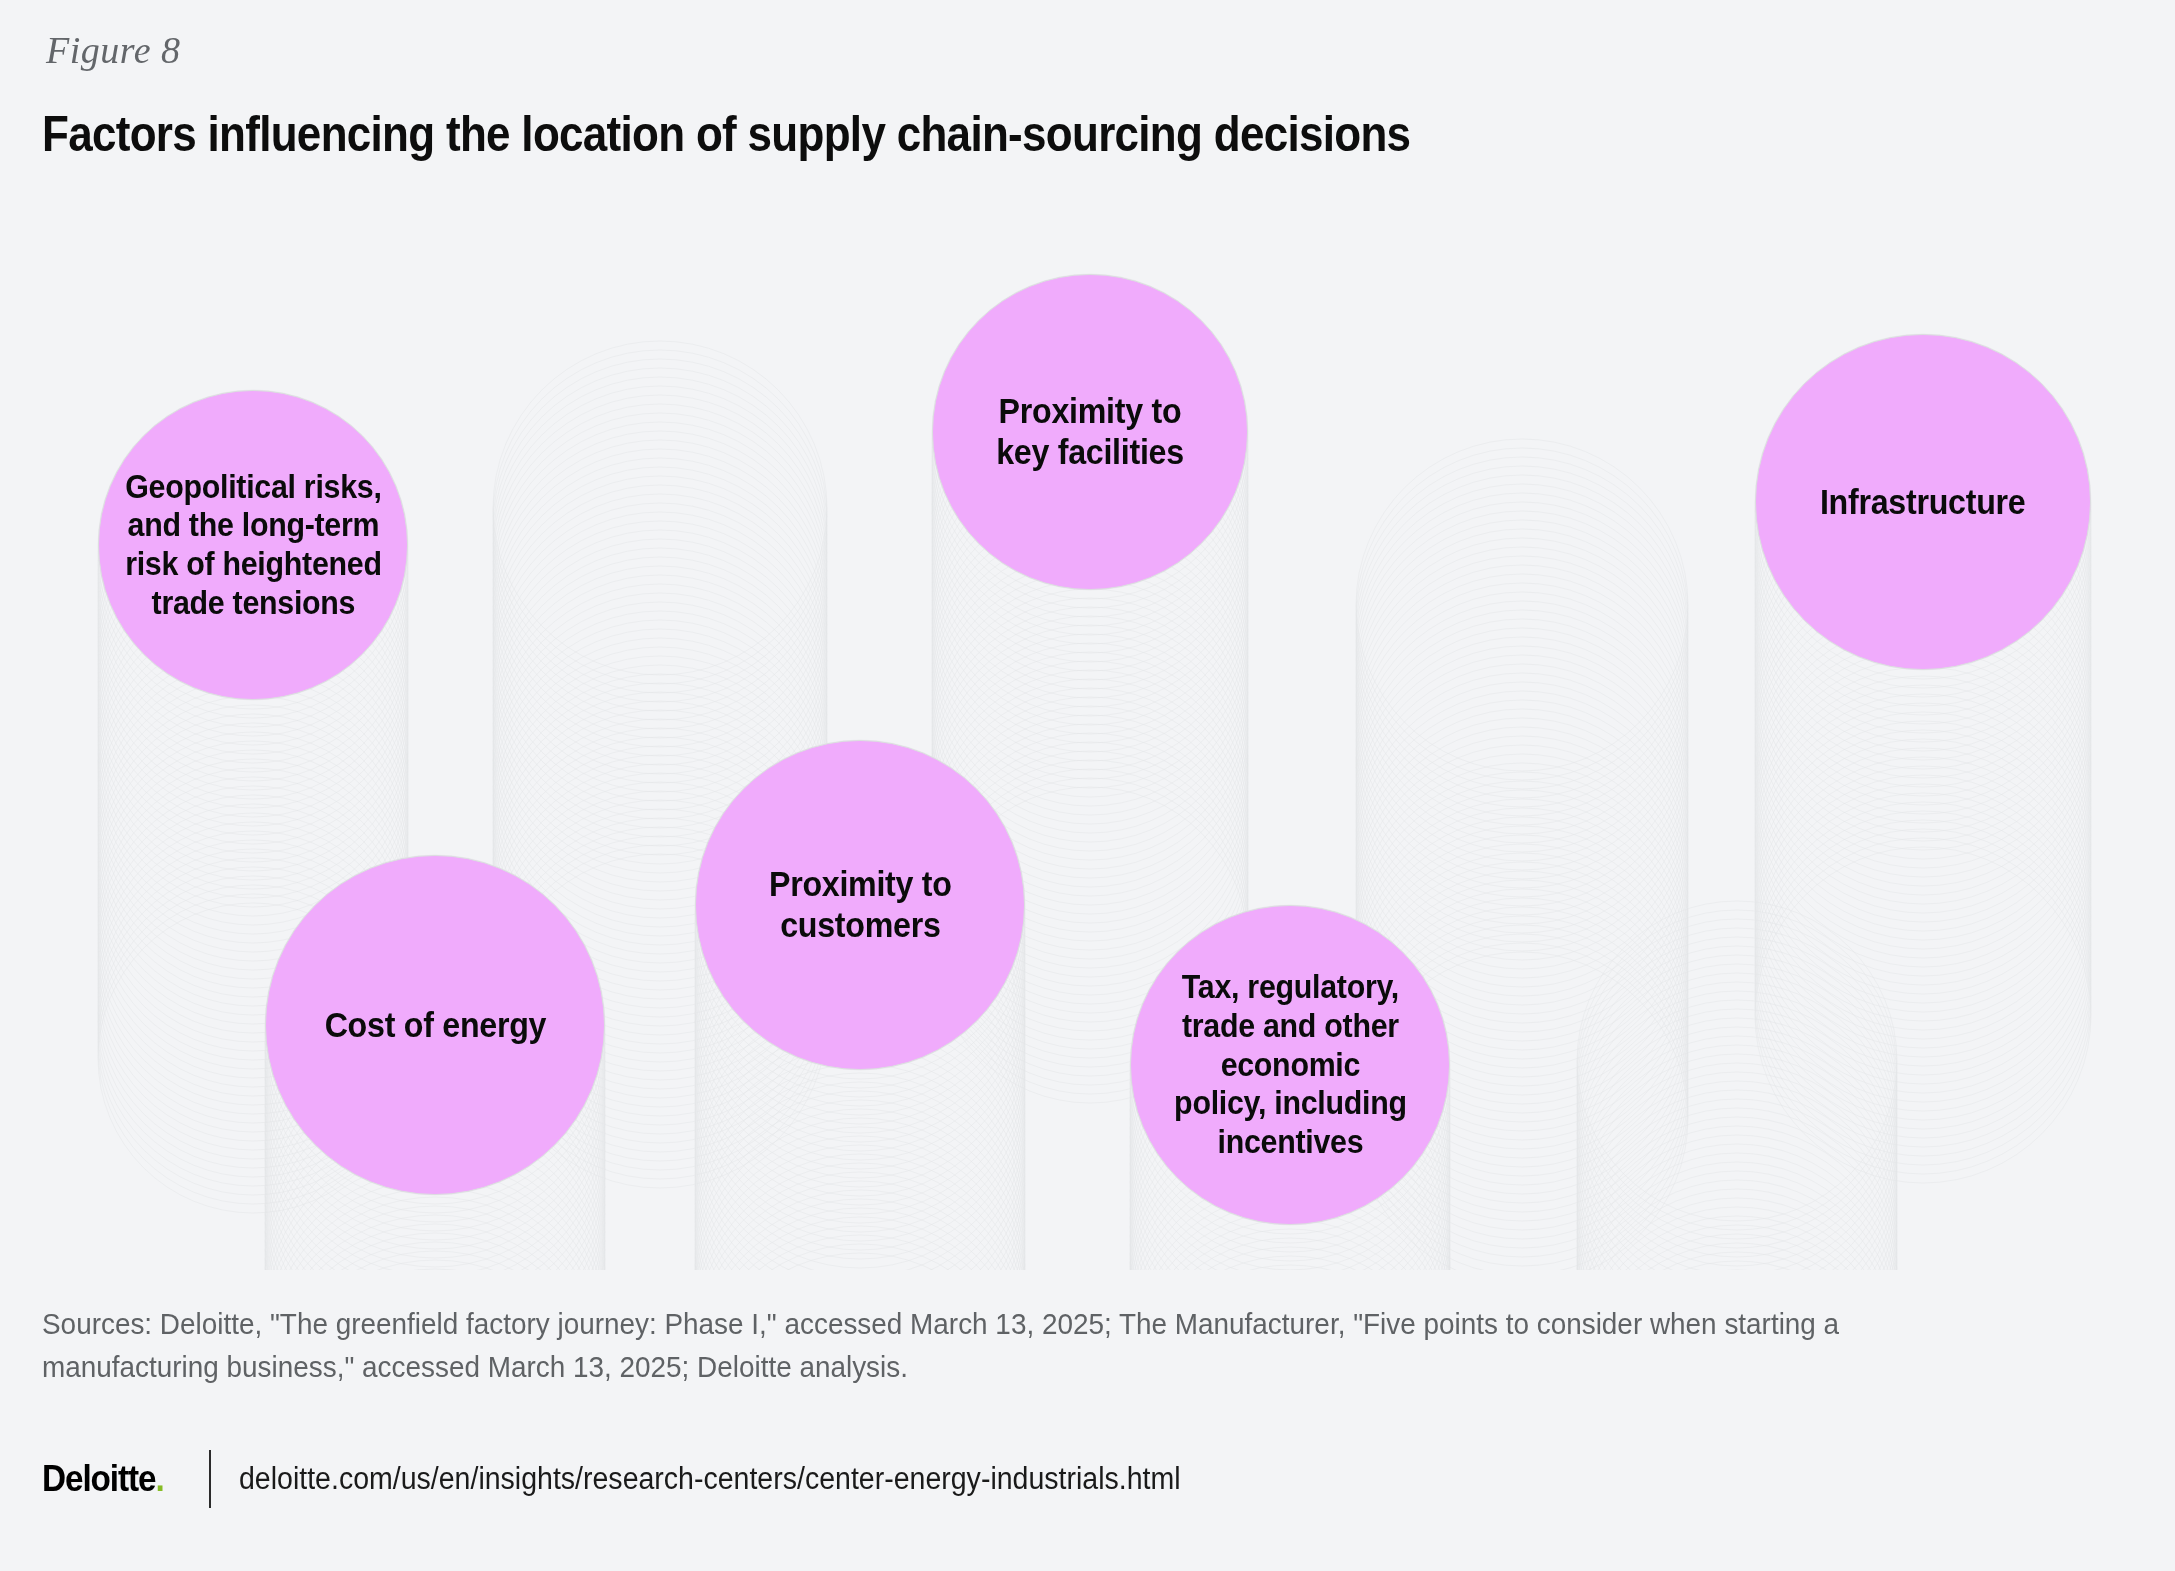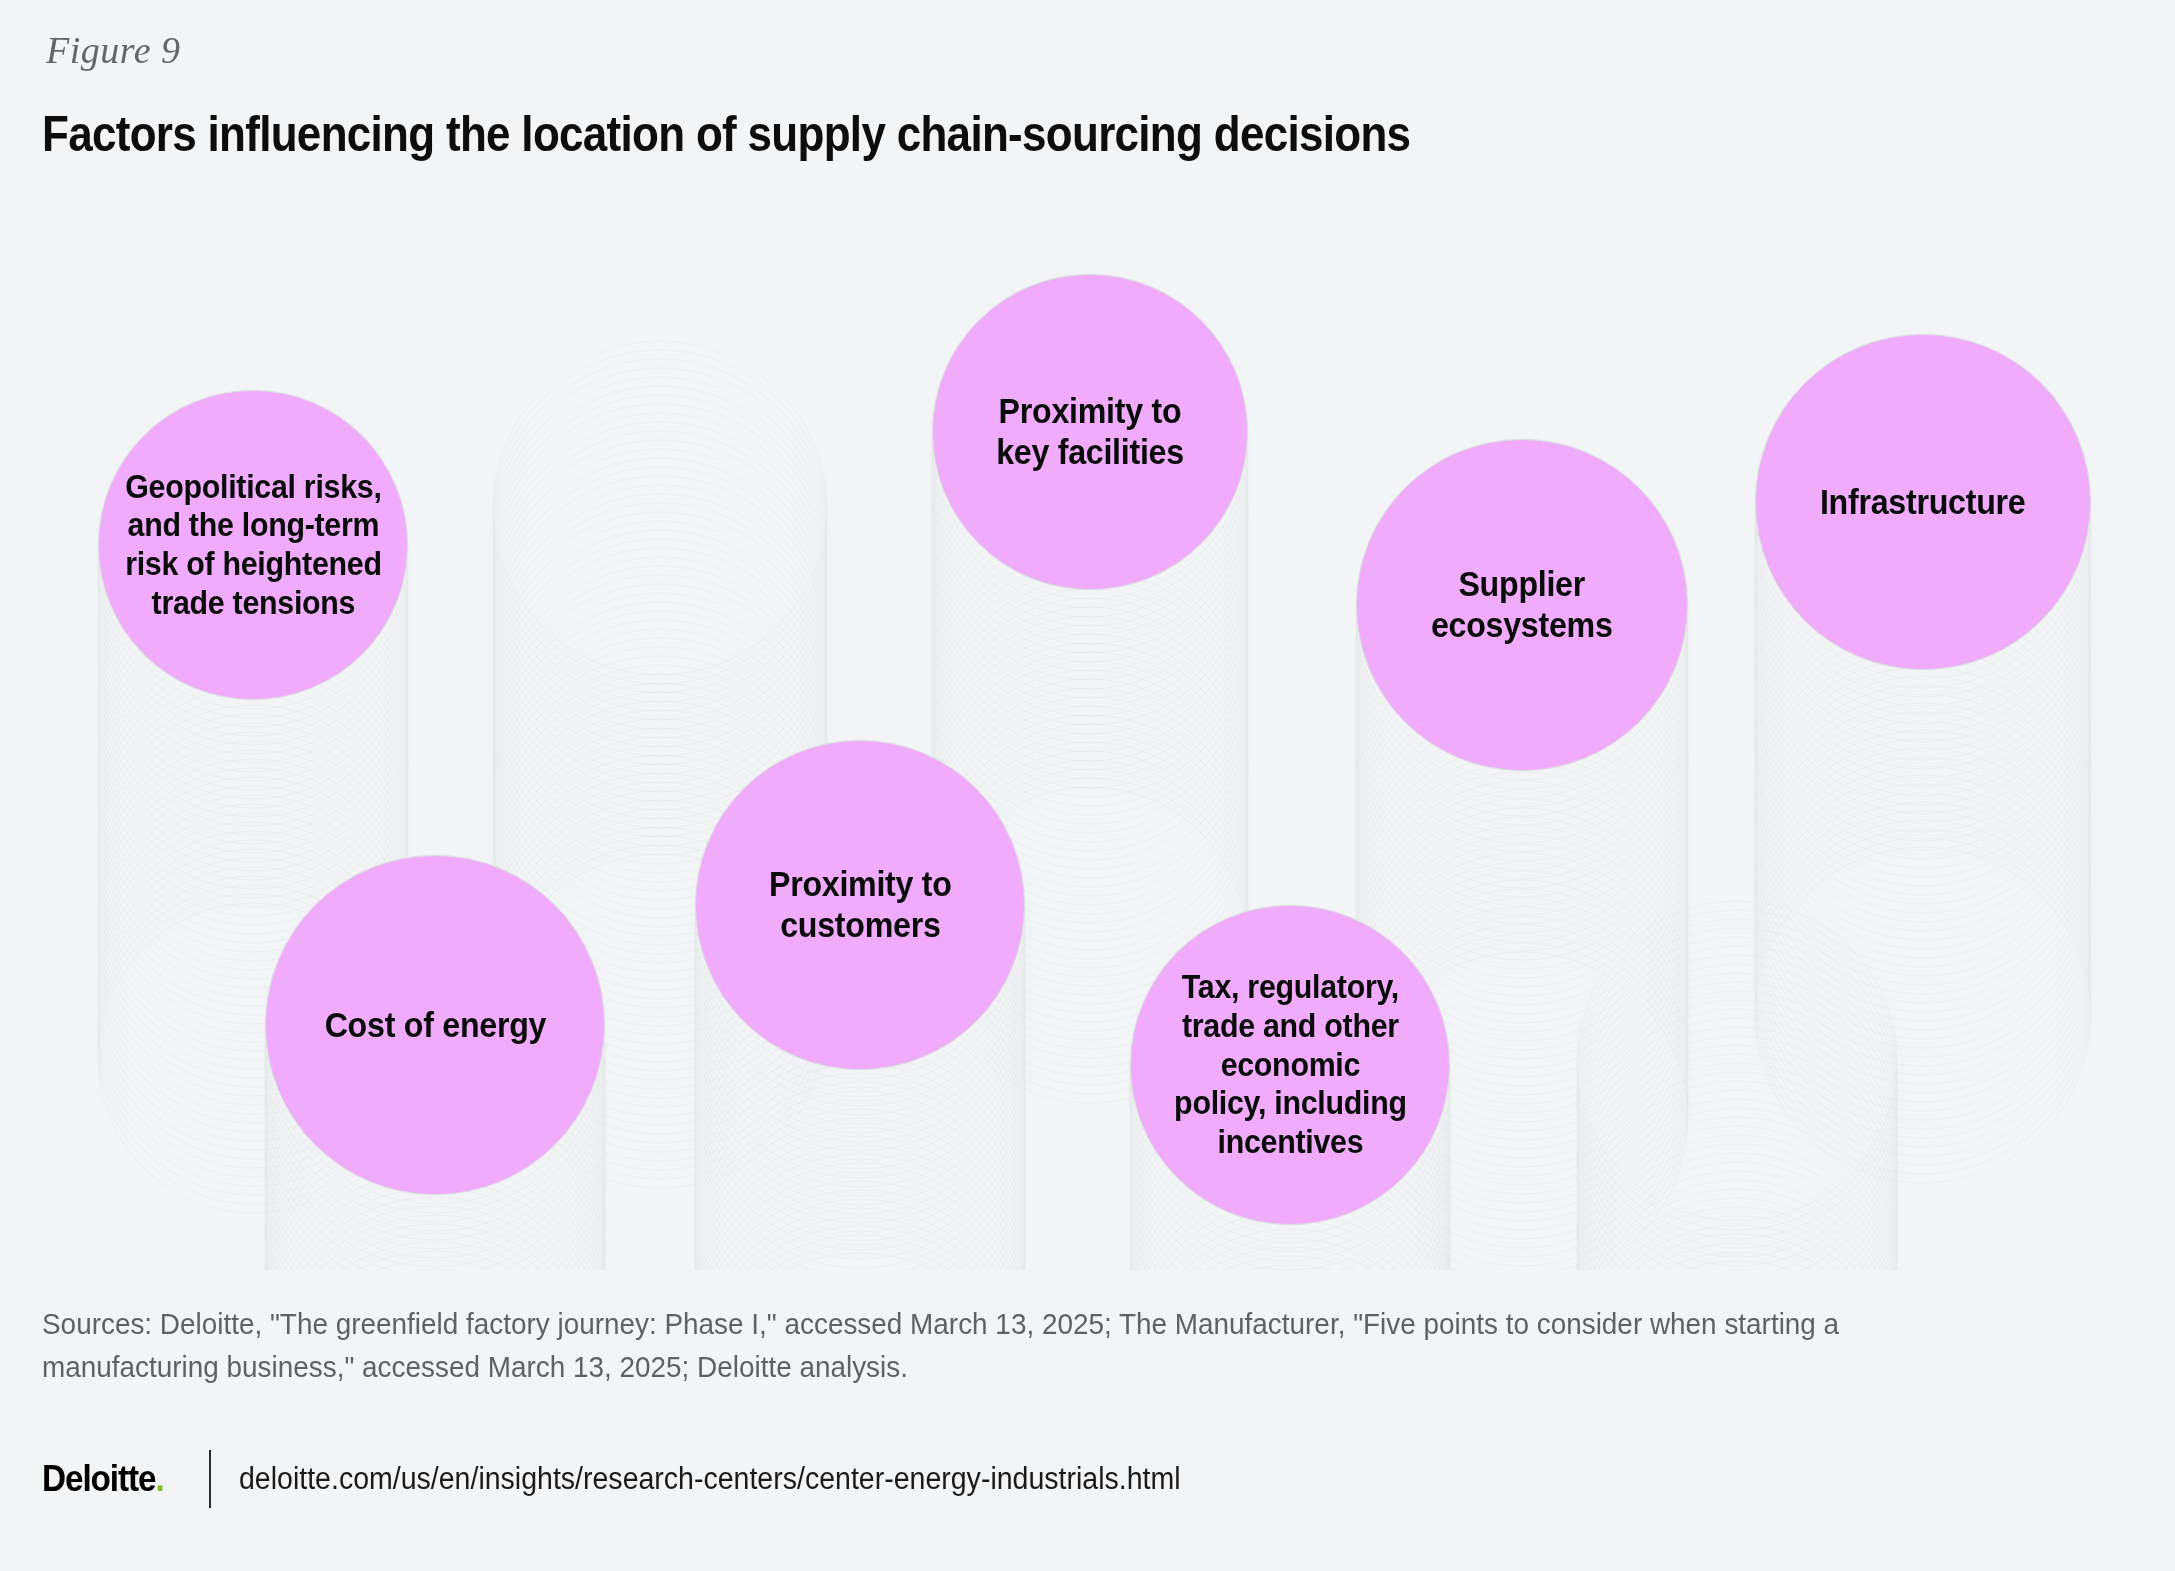--- a/index.html
+++ b/index.html
@@ -134,21 +134,21 @@
     transform: scaleX(0.92);
     transform-origin: left center;
     white-space: nowrap;
   }
 </style>
 </head>
 <body>
 
 <div id="page">
 
-  <div class="figure-label">Figure 9</div>
+  <div class="figure-label">Figure 8</div>
 
   <div class="figure-title">Factors influencing the location of supply chain-sourcing decisions</div>
 
   <div id="bubble-canvas">
     <svg class="mesh" viewBox="0 0 2175 1095" preserveAspectRatio="none" aria-hidden="true">
       <defs>
         <clipPath id="meshclip">
             <rect x="0" y="0" width="2175" height="1095"></rect>
           </clipPath>
       </defs>
@@ -680,24 +680,20 @@
   <div class="bubble" style="left: 98px; top: 215px; width: 310px; height: 310px;">
         <div class="bubble-label" style="font-size: 33px;">Geopolitical risks,
 and the long-term
 risk of heightened
 trade tensions</div>
       </div>
       <div class="bubble" style="left: 932px; top: 99px; width: 316px; height: 316px;">
         <div class="bubble-label" style="font-size: 35px;">Proximity to
 key facilities</div>
       </div>
-      <div class="bubble" style="left: 1356px; top: 264px; width: 332px; height: 332px;">
-        <div class="bubble-label" style="font-size: 35px;">Supplier
-ecosystems</div>
-      </div>
       <div class="bubble" style="left: 1755px; top: 159px; width: 336px; height: 336px;">
         <div class="bubble-label" style="font-size: 35px;">Infrastructure</div>
       </div>
       <div class="bubble" style="left: 265px; top: 680px; width: 340px; height: 340px;">
         <div class="bubble-label" style="font-size: 35px;">Cost of energy</div>
       </div>
       <div class="bubble" style="left: 695px; top: 565px; width: 330px; height: 330px;">
         <div class="bubble-label" style="font-size: 35px;">Proximity to
 customers</div>
       </div>

